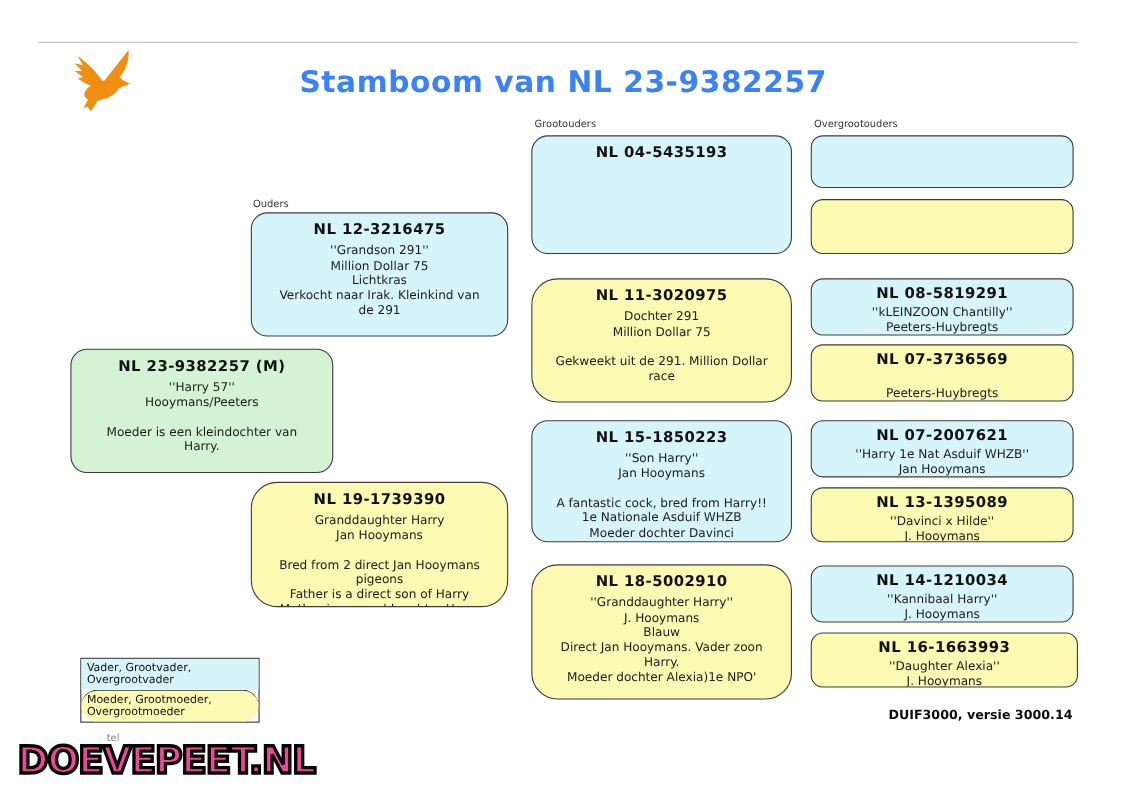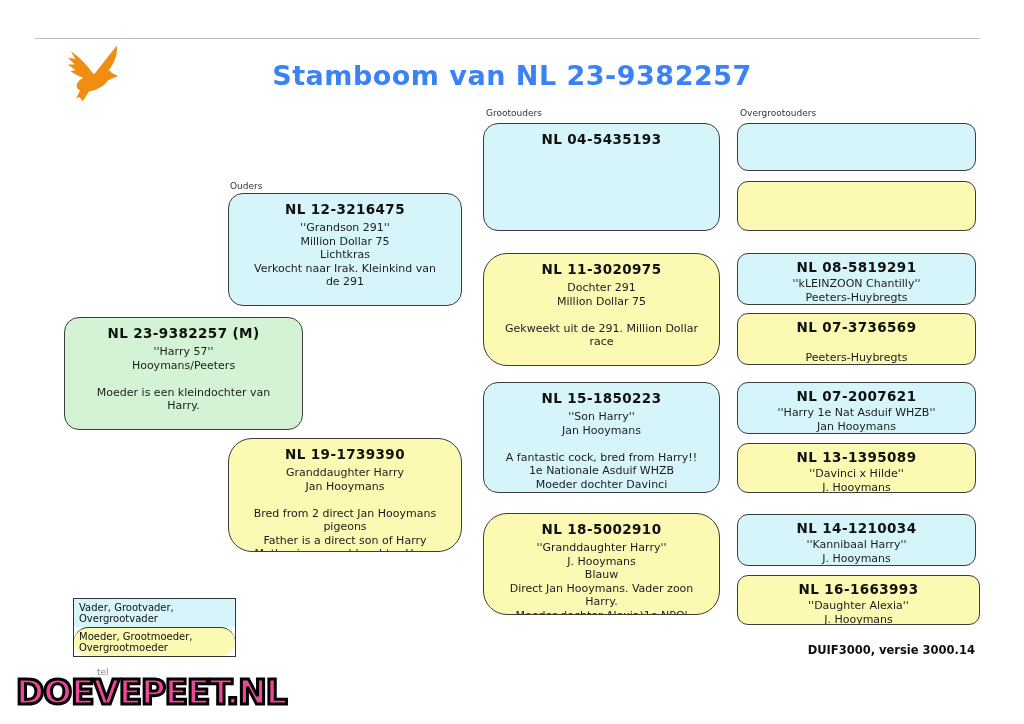--- a/index.html
+++ b/index.html
@@ -105,21 +105,21 @@
   <div class="box blue" style="left:483px;top:382px;width:237px;height:111px;">
     <div class="ring">NL 15-1850223</div>
     <div class="bl">''Son Harry''</div>
     <div class="bl">Jan Hooymans</div>
     <div class="bl"></div>
     <div class="bl">A fantastic cock, bred from Harry!!</div>
     <div class="bl">1e Nationale Asduif WHZB</div>
     <div class="bl">Moeder dochter Davinci</div>
   </div>
 
-  <div class="box yellow" style="left:483px;top:513px;width:237px;height:102px;">
+  <div class="box yellow" style="left:483px;top:513px;width:237px;height:123px;">
     <div class="ring">NL 18-5002910</div>
     <div class="bl">''Granddaughter Harry''</div>
     <div class="bl">J. Hooymans</div>
     <div class="bl">Blauw</div>
     <div class="bl">Direct Jan Hooymans. Vader zoon Harry.</div>
     <div class="bl">Moeder dochter Alexia)1e NPO'</div>
   </div>
 
   <div class="box small blue" style="left:737px;top:123px;width:239px;height:48px;"></div>
 

